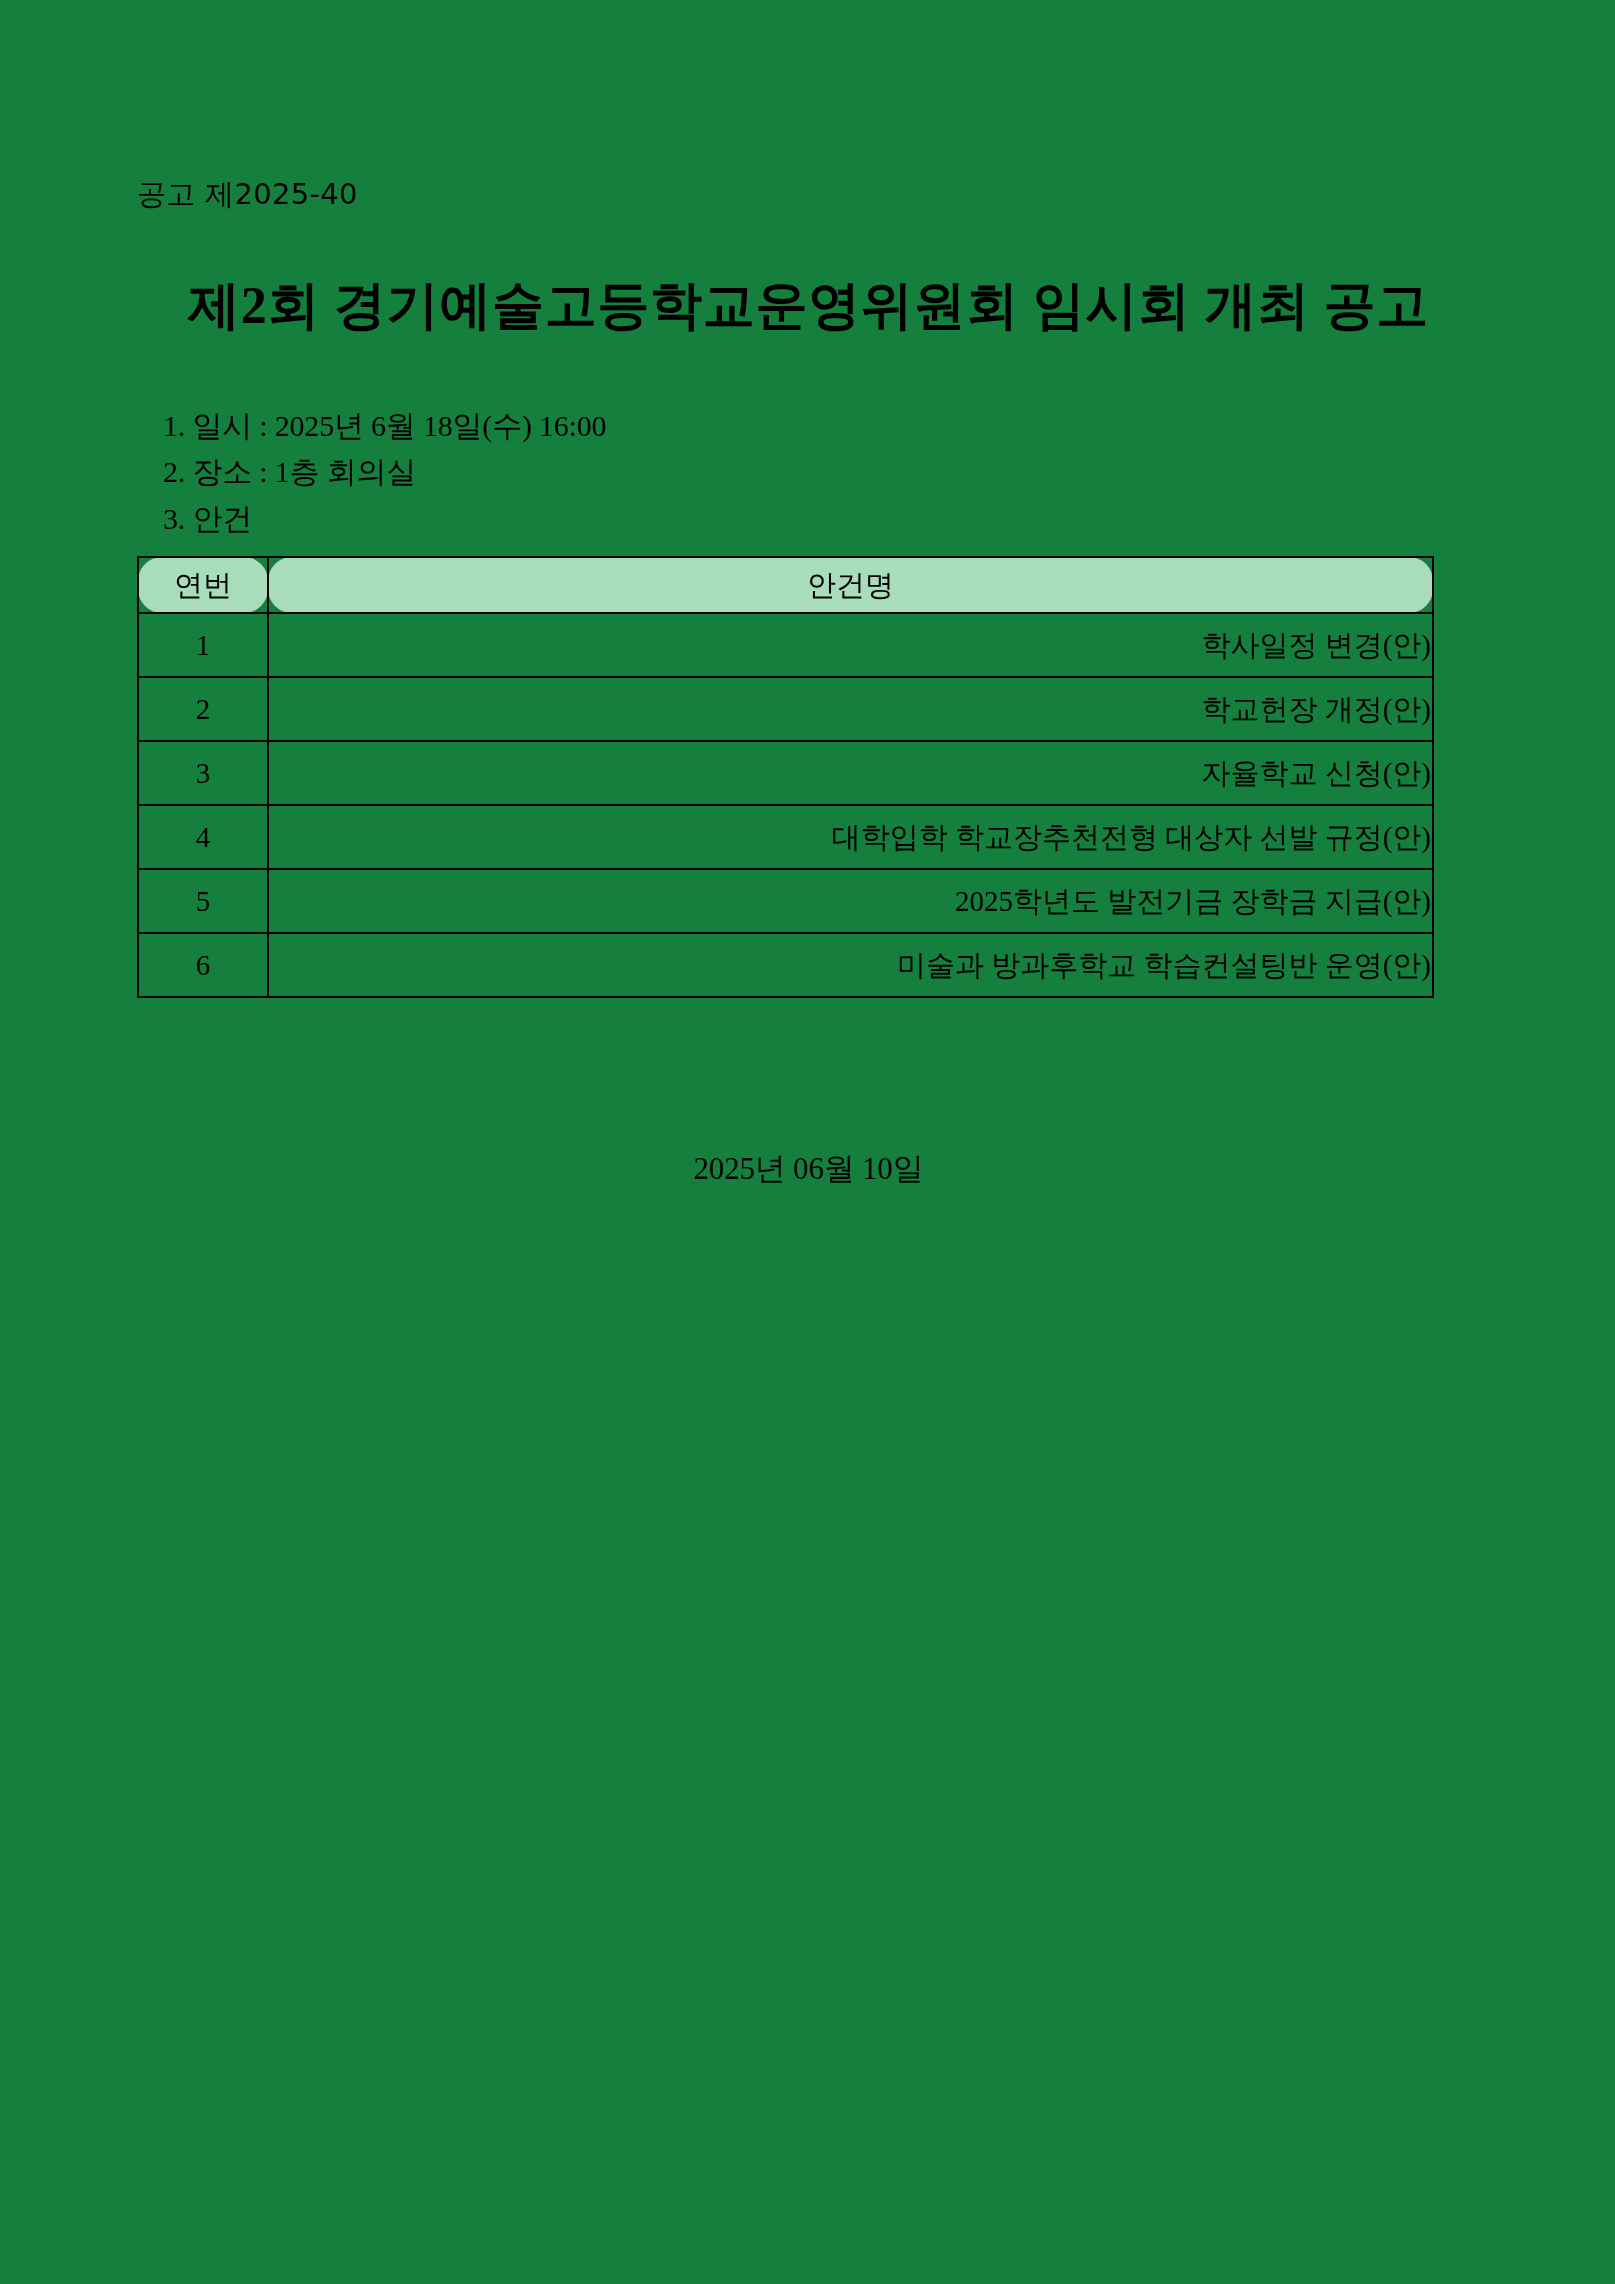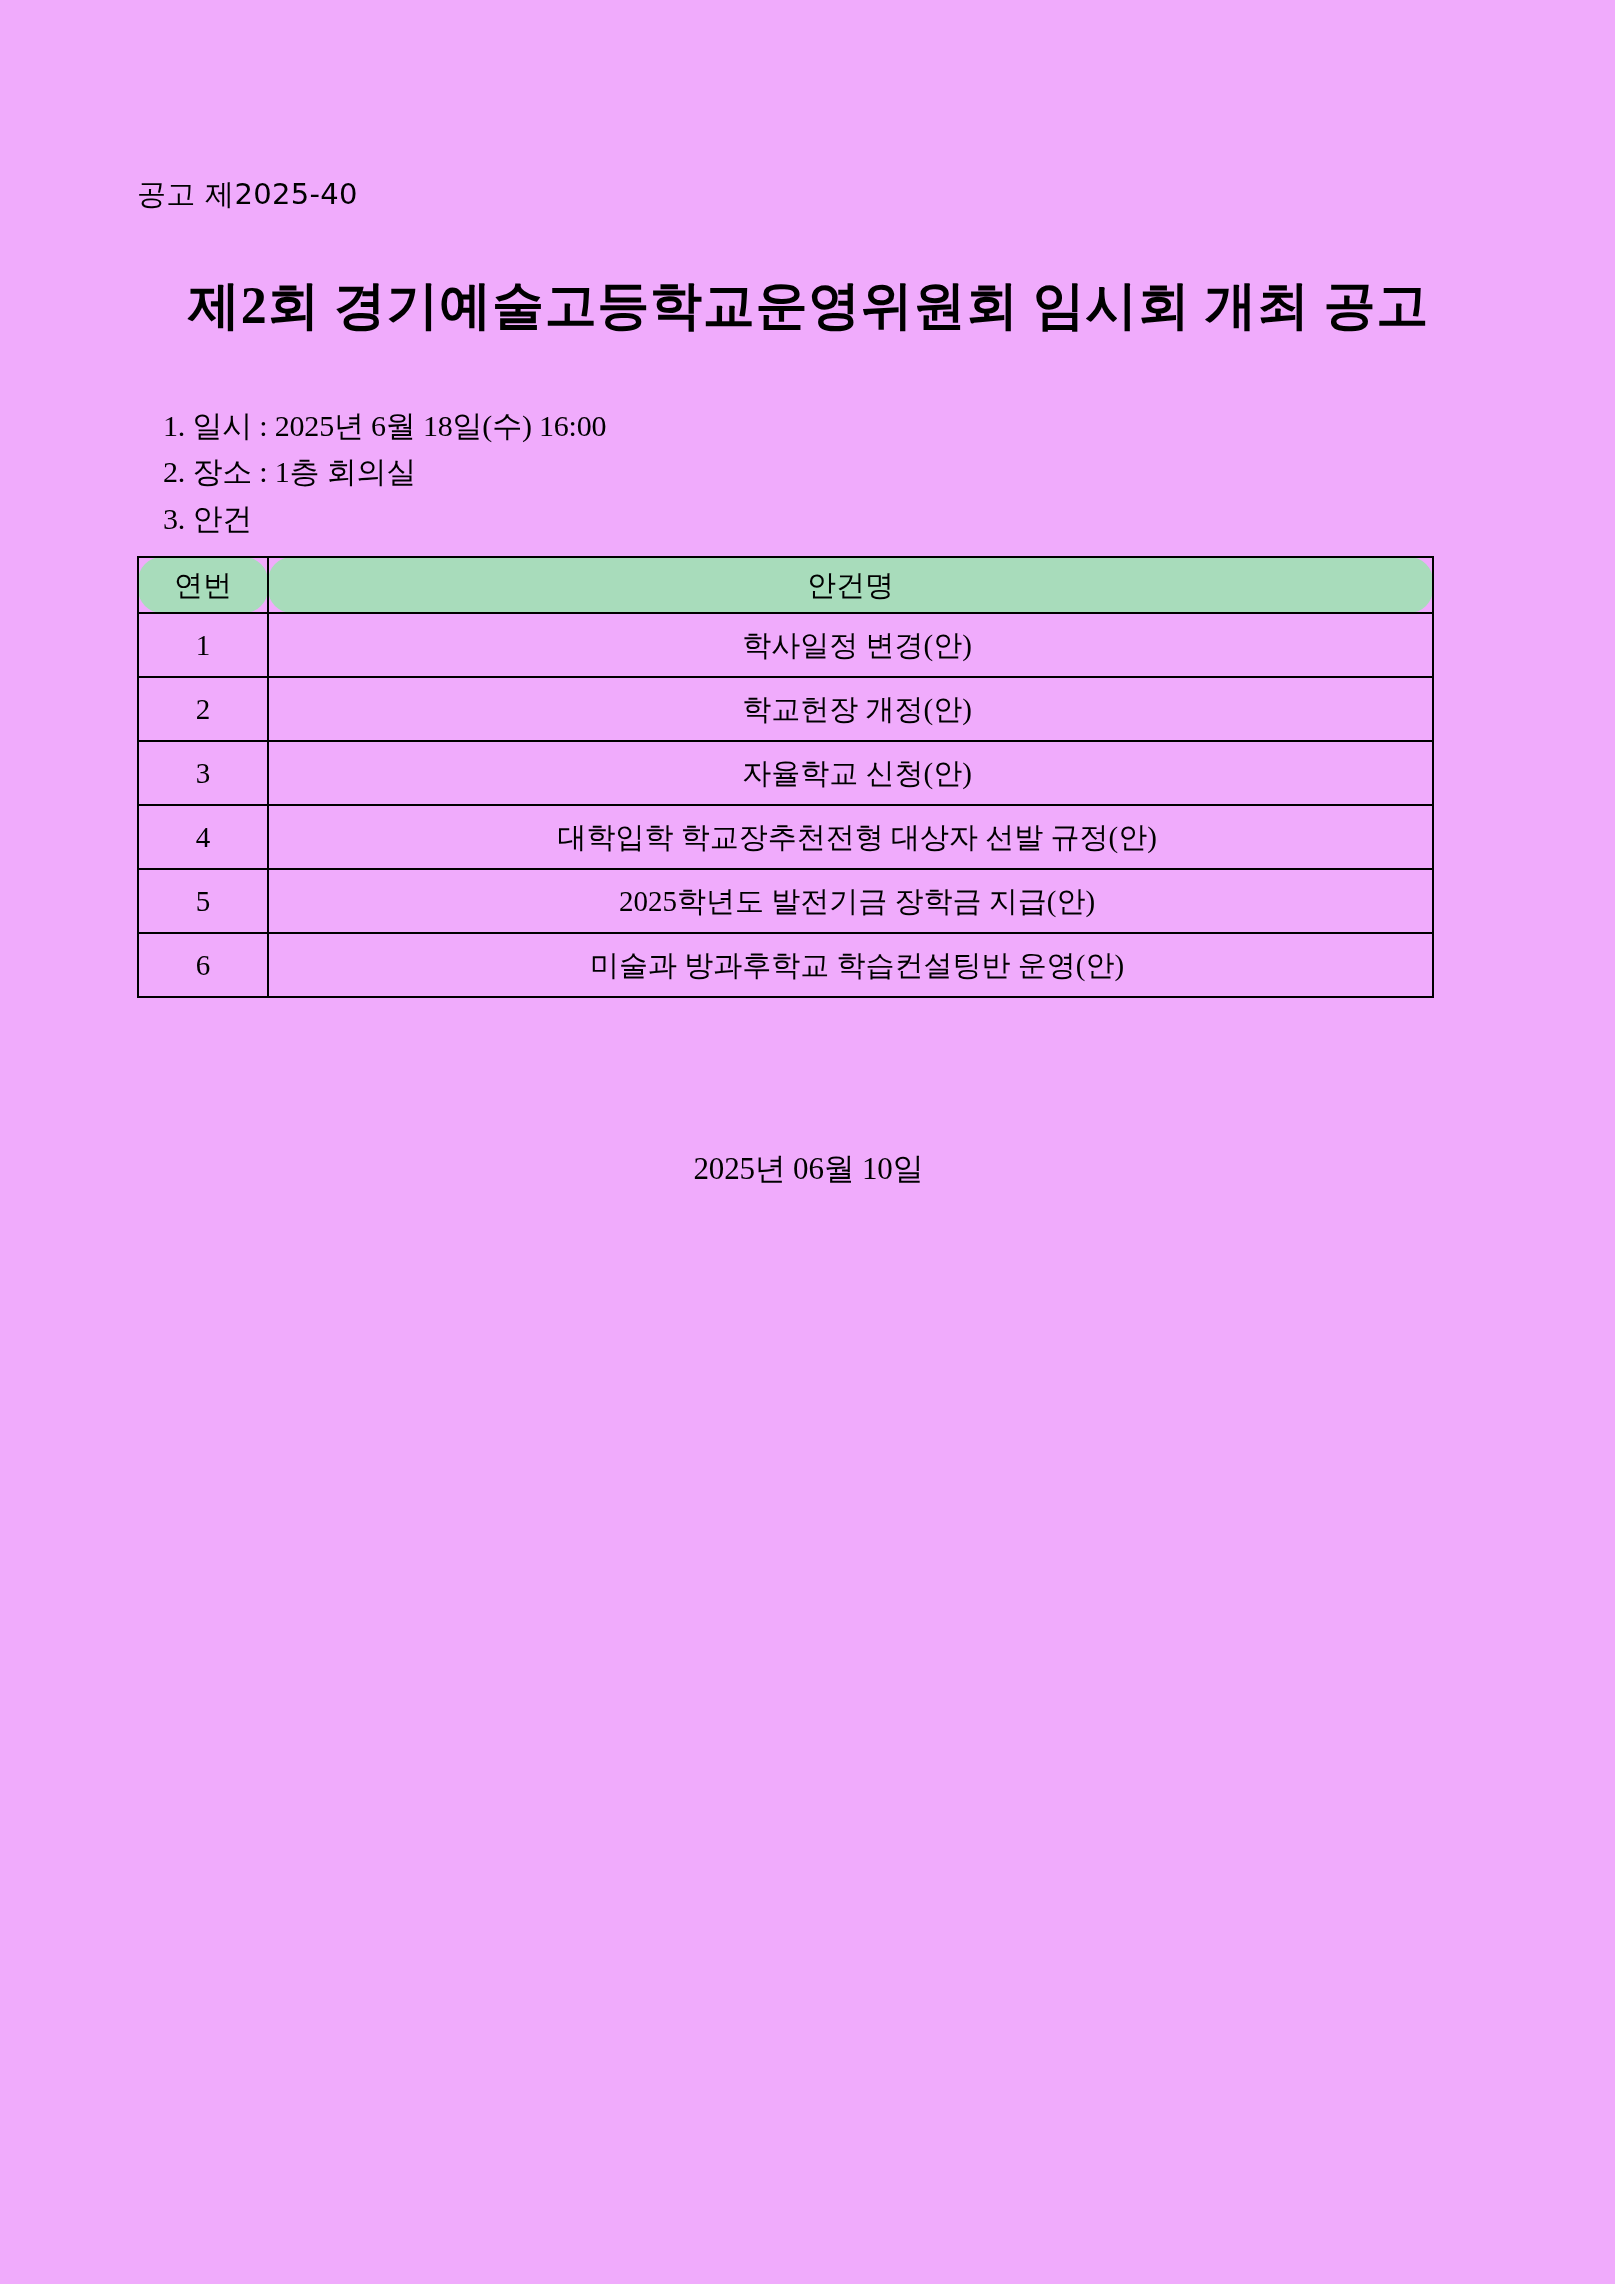--- a/index.html
+++ b/index.html
@@ -9,21 +9,21 @@
     background: #ffffff;
   }
   body {
     font-family: "Liberation Serif", "DejaVu Serif", serif;
     color: #000000;
   }
   .page {
     position: relative;
     width: 1616px;
     height: 2284px;
-    background: #f0abfc;
+    background: #15803d;
     box-sizing: border-box;
     padding: 0;
     overflow: hidden;
   }
   .content {
     position: absolute;
     left: 137px;
     top: 176px;
     width: 1343px;
   }
@@ -84,21 +84,21 @@
     text-align: center;
     font-weight: normal;
     height: 56px;
     border-radius: 24px;
   }
   table.agenda td.num {
     text-align: center;
     width: 130px;
   }
   table.agenda td.name {
-    text-align: center;
+    text-align: right;
     padding-left: 14.3px;
   }
 
   .date-line {
     text-align: center;
     font-size: 31px;
     margin-top: 150px;
     letter-spacing: -0.2px;
   }
 

